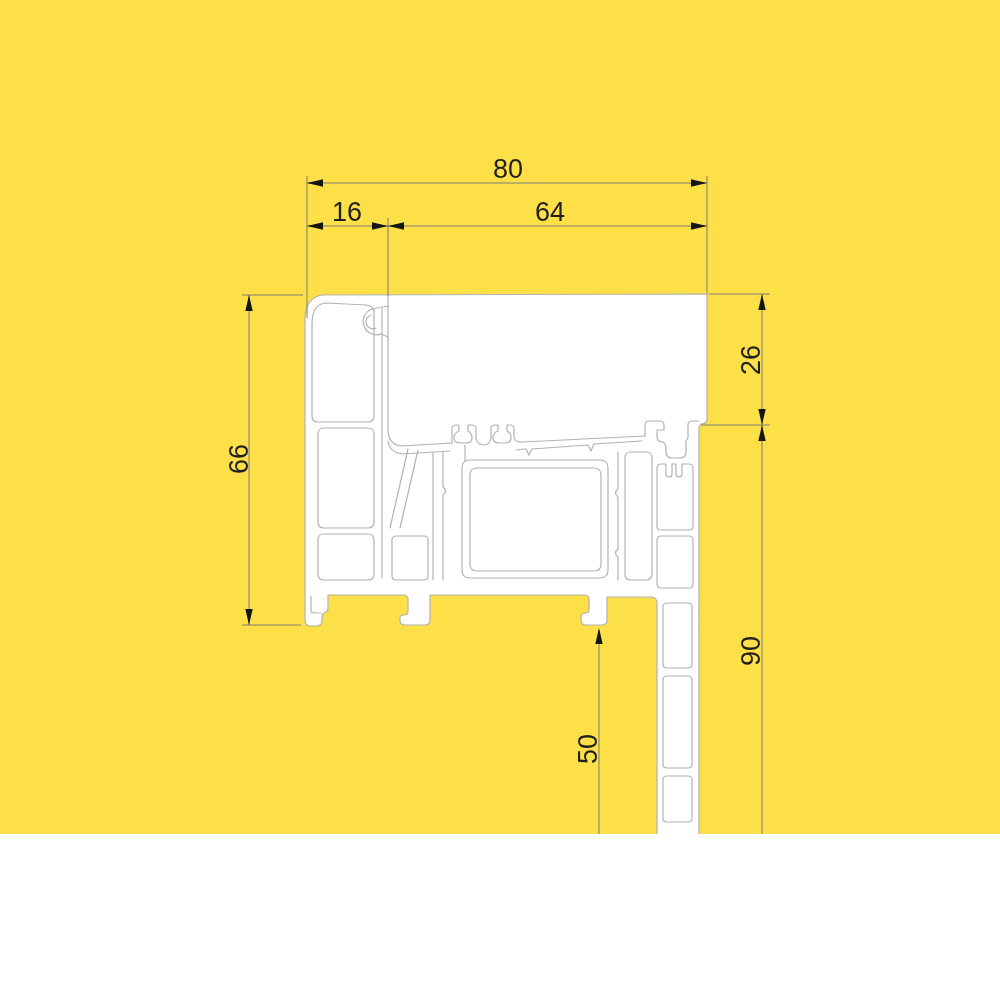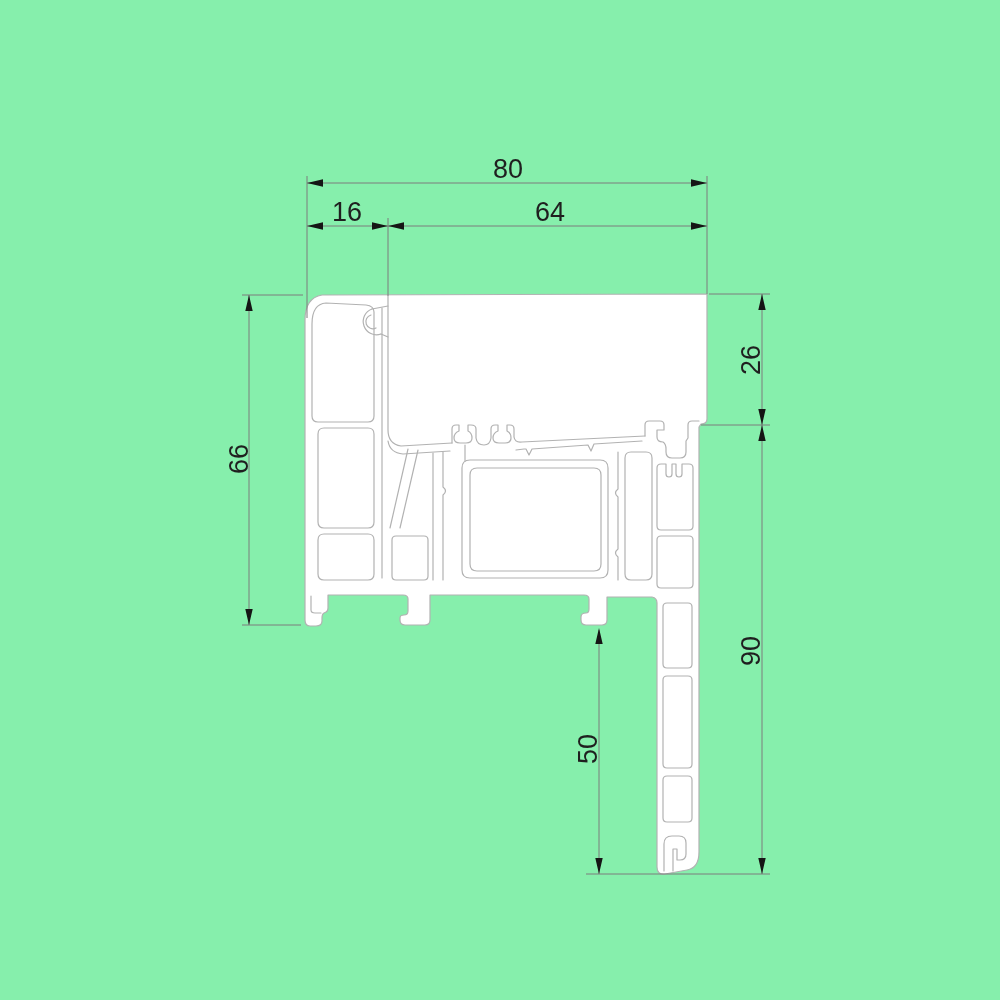--- a/index.html
+++ b/index.html
@@ -1,16 +1,16 @@
 <!DOCTYPE html>
 <html><head>
 <meta charset="utf-8">
 <style>
   html, body { margin: 0; padding: 0; background: #ffffff; }
-  .stage { width: 1000px; height: 1000px; position: relative; background: #86efac; }
+  .stage { width: 1000px; height: 834px; position: relative; background: #fde047; }
   svg { display: block; }
   .dim-label {
     font-family: "Liberation Sans", sans-serif;
     font-size: 27px;
     fill: #1f1f1f;
   }
 </style>
 </head>
 <body>
 

